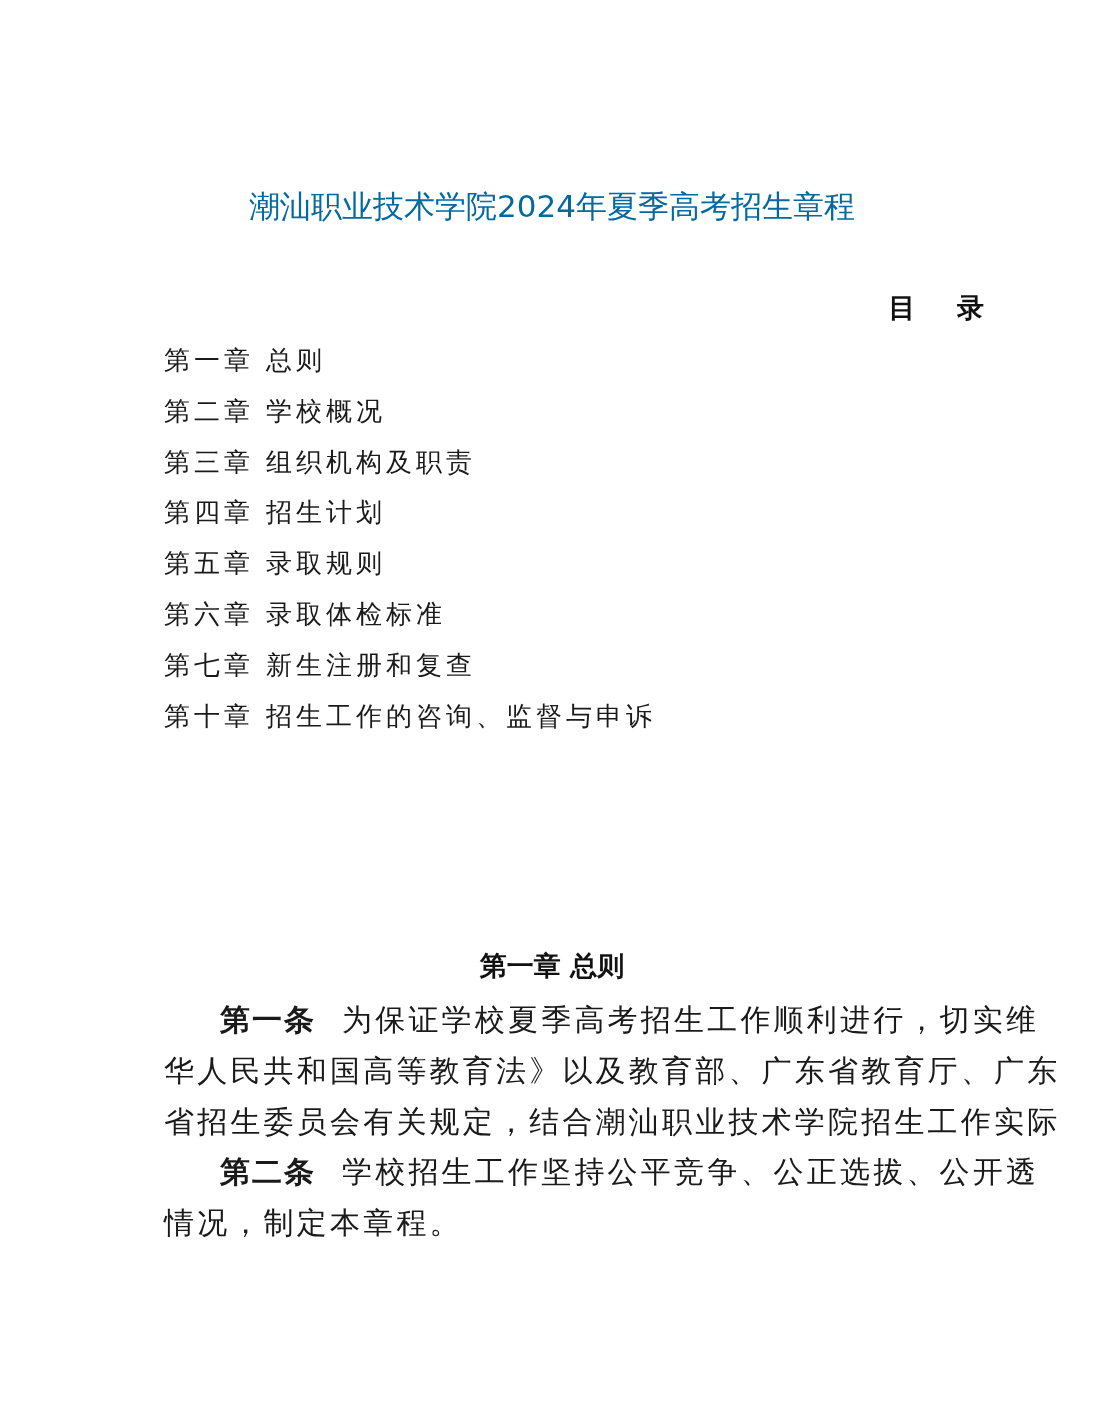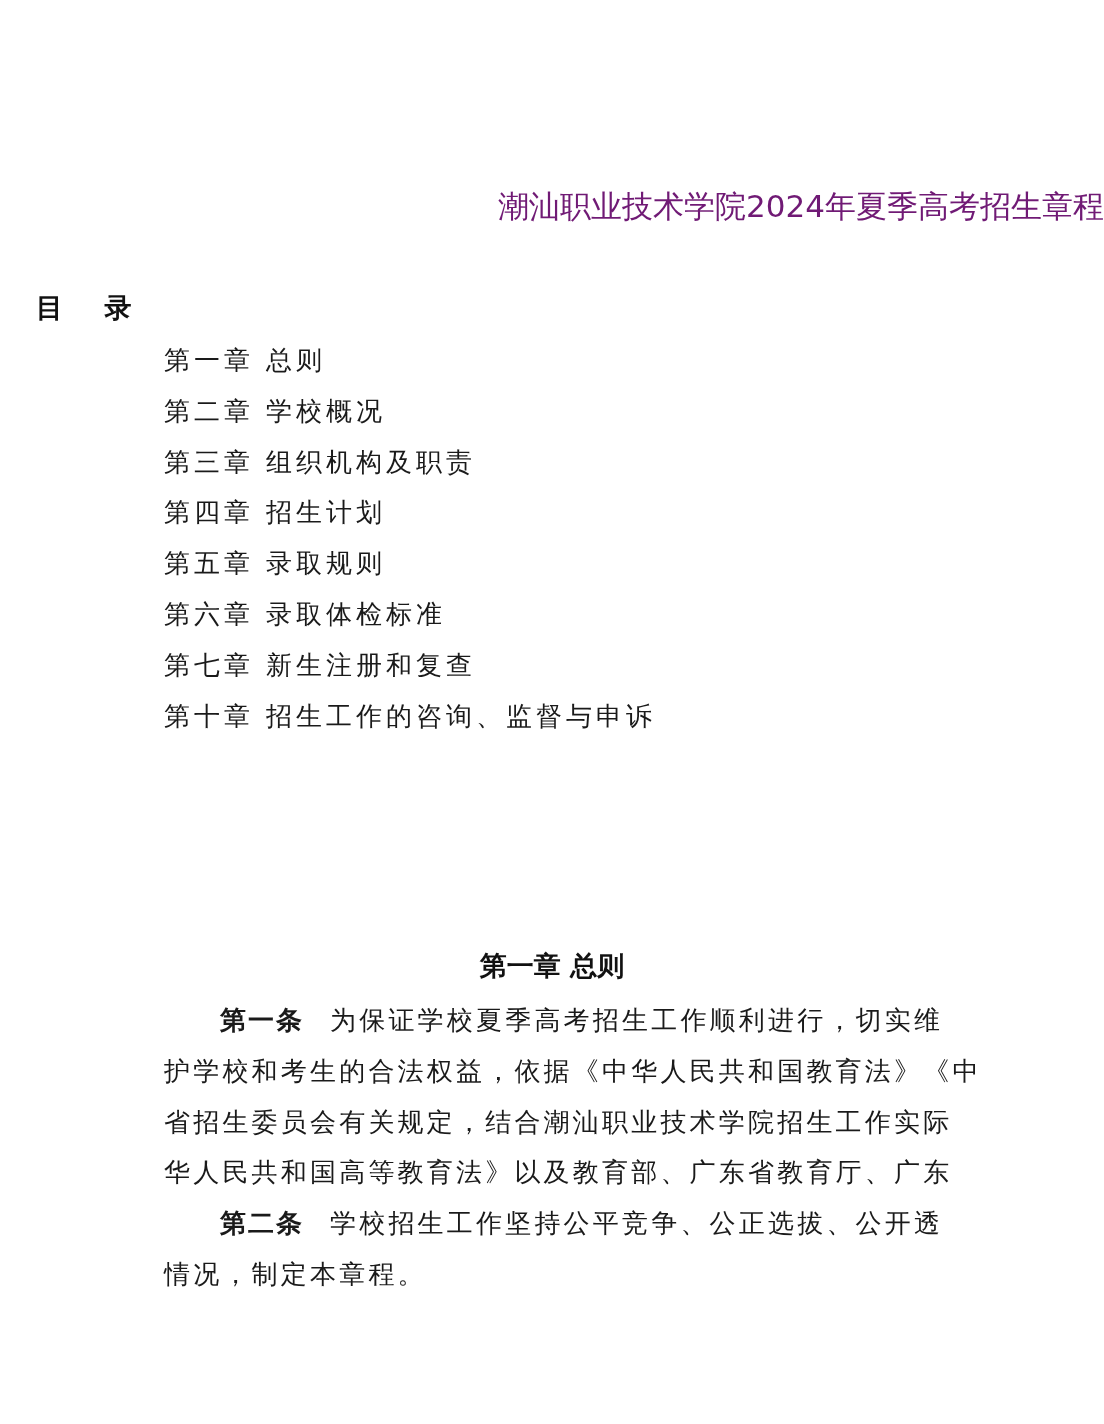--- a/index.html
+++ b/index.html
@@ -2,40 +2,39 @@
 <html><head>
   <meta charset="utf-8">
   <style>
     html, body { margin: 0; padding: 0; background: #ffffff; }
     body {
       width: 1104px; height: 1424px; position: relative; overflow: hidden;
       font-family: "DejaVu Sans", "Liberation Sans", sans-serif; color: #111;
     }
     .title {
       position: absolute; left: 0; width: 1104px; top: 186px;
-      text-align: right; font-size: 31px; letter-spacing: 0px; color: #701a75;
+      text-align: center; font-size: 31px; letter-spacing: 0px; color: #0369a1;
     }
     .toc-heading {
       position: absolute; left: 0; width: 1000px; top: 290px;
-      text-align: left; font-size: 27px; font-weight: bold; letter-spacing: 16px;
+      text-align: right; font-size: 27px; font-weight: bold; letter-spacing: 16px;
       text-indent: 16px;
-      margin-left: 20px;
     }
     .toc { position: absolute; left: 164px; top: 340px; margin: 0; padding: 0; list-style: none; }
     .toc li {
       height: 50.8px; line-height: 40px; font-size: 26px; letter-spacing: 4px; white-space: nowrap; color: #1a1a1a;
     }
     .toc li .num { margin-right: 12px; }
     .chapter-heading {
       position: absolute; left: 0; width: 1104px; top: 948px;
       text-align: center; font-size: 27px; font-weight: bold;
     }
     .body-text { position: absolute; left: 164px; top: 996px; width: 790px; }
     .line {
-      height: 50.8px; line-height: 48px; font-size: 26px; white-space: nowrap; color: #1a1a1a;
+      height: 50.8px; line-height: 48px; font-size: 30px; white-space: nowrap; color: #1a1a1a;
       letter-spacing: 3.2px;
     }
     .line.indent { padding-left: 56px; }
     .article-label { font-weight: bold; margin-right: 26px; letter-spacing: 2px; }
   </style>
 </head>
 <body>
 
 <div>
   <div class="title">潮汕职业技术学院2024年夏季高考招生章程</div>
@@ -50,19 +49,18 @@
     <li><span class="num">第五章</span><span>录取规则</span></li>
     <li><span class="num">第六章</span><span>录取体检标准</span></li>
     <li><span class="num">第七章</span><span>新生注册和复查</span></li>
     <li><span class="num">第十章</span><span>招生工作的咨询、监督与申诉</span></li>
   </ul>
 
   <div class="chapter-heading">第一章 总则</div>
 
   <div class="body-text">
     <div class="line indent"><span class="article-label">第一条</span><span>为保证学校夏季高考招生工作顺利进行，切实维</span></div>
-    <div class="line">护学校和考生的合法权益，依据《中华人民共和国教育法》《中</div>
+    <div class="line">华人民共和国高等教育法》以及教育部、广东省教育厅、广东</div>
     <div class="line">省招生委员会有关规定，结合潮汕职业技术学院招生工作实际</div>
-    <div class="line">华人民共和国高等教育法》以及教育部、广东省教育厅、广东</div>
     <div class="line indent"><span class="article-label">第二条</span><span>学校招生工作坚持公平竞争、公正选拔、公开透</span></div>
     <div class="line">情况，制定本章程。</div>
   </div>
 </div>
 
 </body></html>

